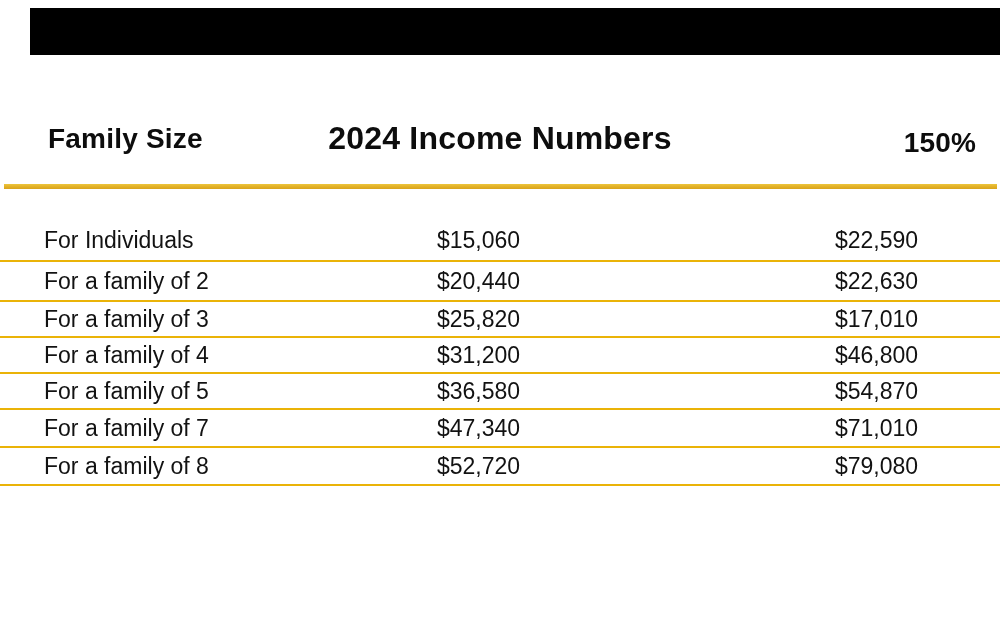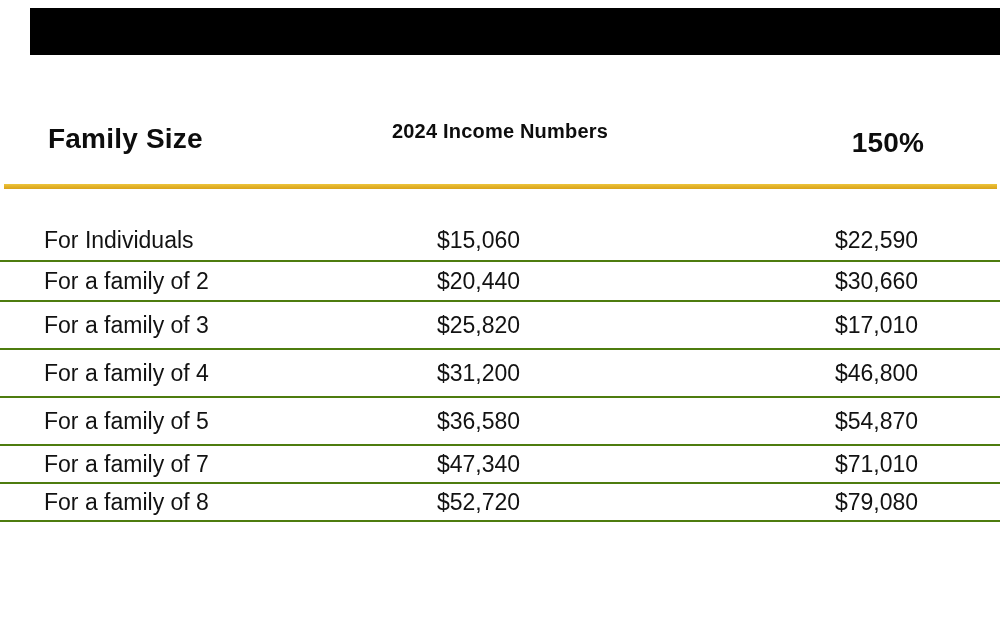--- a/index.html
+++ b/index.html
@@ -34,24 +34,24 @@
   }
   .hdr-family {
     left: 48px;
     top: 123px;
     font-size: 28px;
   }
   .hdr-income {
     left: 500px;
     top: 120px;
     transform: translateX(-50%);
-    font-size: 20px;
+    font-size: 32px;
   }
   .hdr-pct {
-    left: 888px;
+    left: 940px;
     top: 127px;
     transform: translateX(-50%);
     font-size: 28px;
   }
   .gold-divider {
     position: absolute;
     left: 4px;
     top: 184px;
     width: 993px;
     height: 5px;
@@ -59,27 +59,27 @@
   }
   .rows {
     position: absolute;
     left: 0;
     top: 186px;
     width: 1000px;
   }
   .row {
     position: relative;
     box-sizing: border-box;
-    border-bottom: 2px solid #4d7c0f;
+    border-bottom: 2px solid #eab308;
     width: 100%;
     text-decoration: underline;
   }
   .row-0 { height: 76px; }
   .row-1 { height: 40px; }
-  .row-2, .row-3, .row-4, .row-5 { height: 48px; }
+  .row-2, .row-3, .row-4, .row-5 { height: 36px; }
   .row-6, .row-7 { height: 38px; text-align: right; }
   .cell {
     position: absolute;
     font-size: 23px;
     white-space: nowrap;
     color: #121212;
     top: 50%;
     transform: translateY(-50%);
   }
   .row-0 .cell {
@@ -108,21 +108,21 @@
 
     <div class="row row-0">
       <span class="cell cell-label">For Individuals</span>
       <span class="cell cell-income">$15,060</span>
       <span class="cell cell-pct">$22,590</span>
     </div>
 
     <div class="row row-1">
       <span class="cell cell-label">For a family of 2</span>
       <span class="cell cell-income">$20,440</span>
-      <span class="cell cell-pct">$30,660</span>
+      <span class="cell cell-pct">$22,630</span>
     </div>
 
     <div class="row row-2">
       <span class="cell cell-label">For a family of 3</span>
       <span class="cell cell-income">$25,820</span>
       <span class="cell cell-pct">$17,010</span>
     </div>
 
     <div class="row row-3">
       <span class="cell cell-label">For a family of 4</span>

